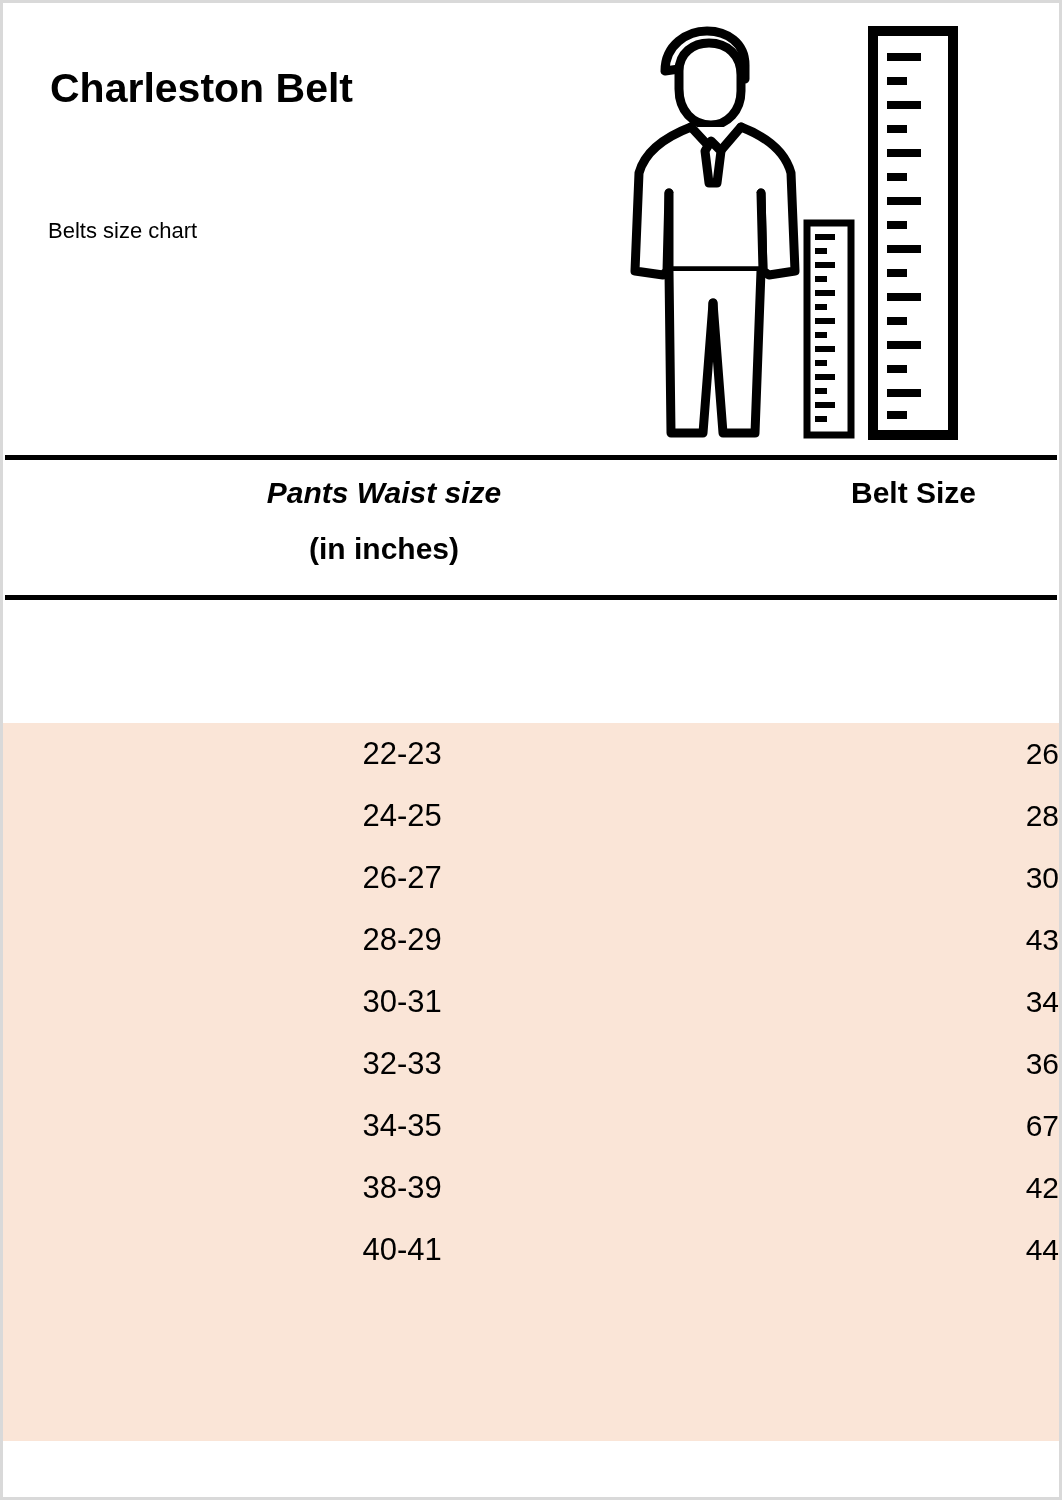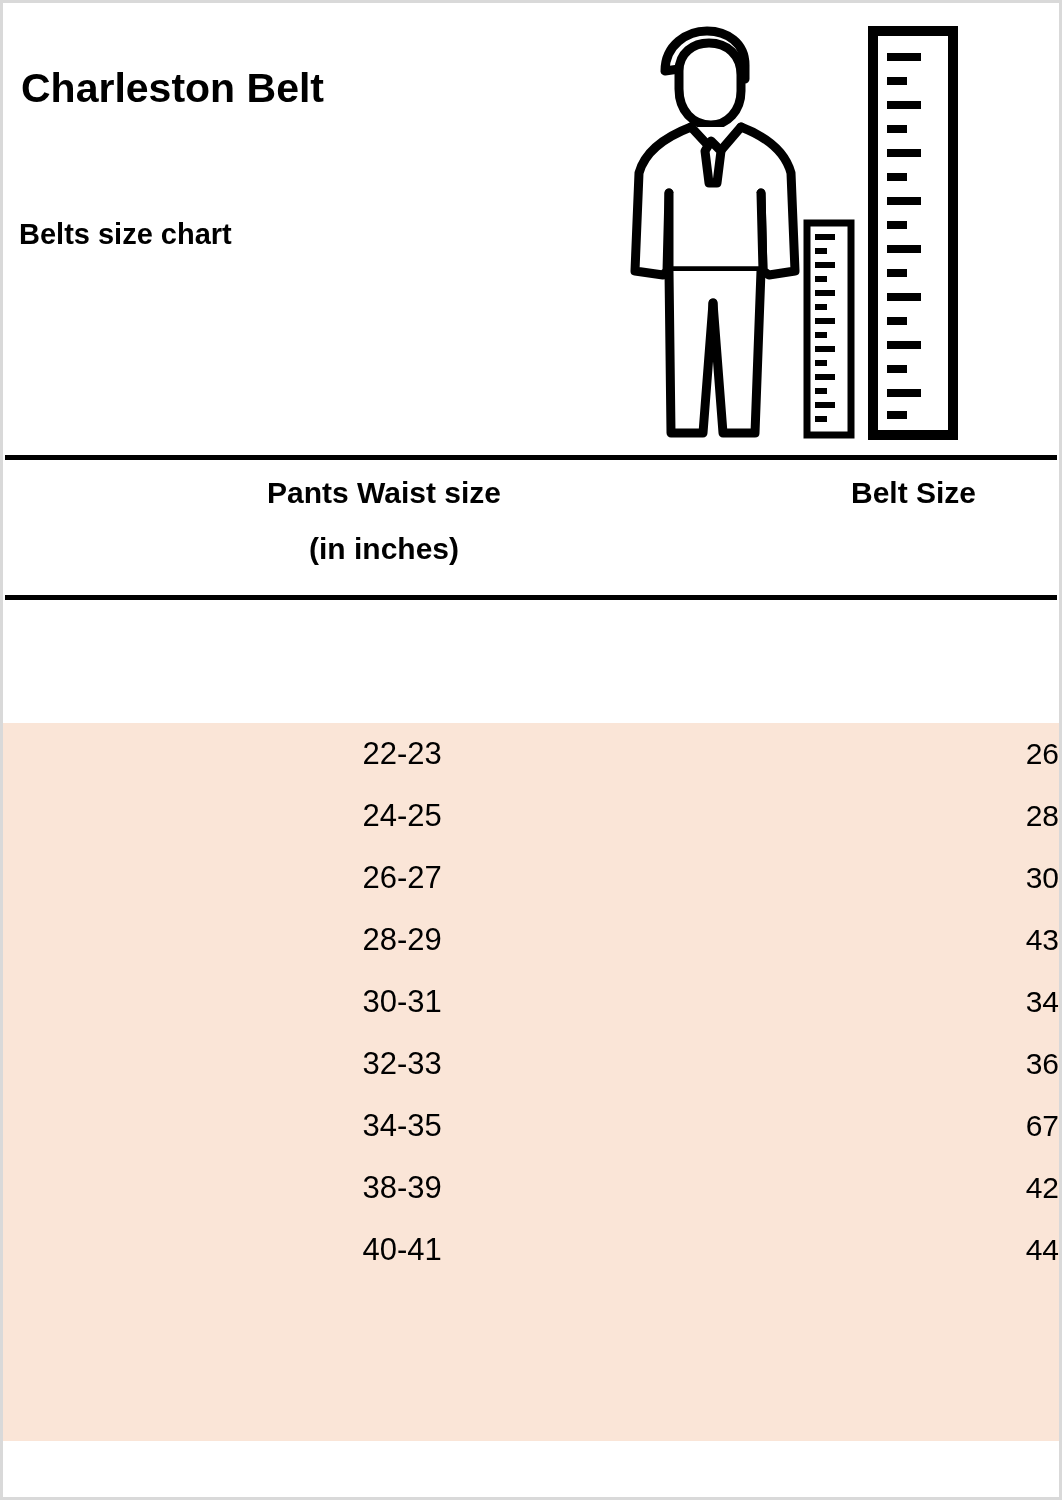--- a/index.html
+++ b/index.html
@@ -16,36 +16,37 @@
     height: 1500px;
     background: #ffffff;
     box-sizing: border-box;
     border: 3px solid #d9d9d9;
     overflow: hidden;
   }
   .header {
     position: relative;
     height: 388px;
     box-sizing: border-box;
+    margin-left: 29px;
   }
   .title {
     position: absolute;
     left: 18px;
     top: 62px;
     font-size: 41px;
     font-weight: bold;
     color: #000000;
     letter-spacing: 0px;
   }
   .subtitle {
     position: absolute;
     left: 16px;
     top: 215px;
-    font-size: 29px;
-    font-weight: bold;
+    font-size: 22px;
+    font-weight: normal;
     color: #000000;
   }
   .illustration {
     position: absolute;
     right: 90px;
     top: 20px;
     width: 340px;
     height: 425px;
   }
   .rule-thick {
@@ -67,21 +68,21 @@
   }
   .colhead .c1 {
     position: absolute;
     left: 0;
     width: 762px;
     text-align: center;
     font-size: 30px;
     font-weight: bold;
     color: #000;
   }
-  .colhead .c1.line1 { top: 16px; }
+  .colhead .c1.line1 { top: 16px; font-style: italic; }
   .colhead .c1.line2 { top: 72px; }
   .colhead .c2 {
     position: absolute;
     left: 762px;
     width: 297px;
     text-align: center;
     top: 16px;
     font-size: 30px;
     font-weight: bold;
     color: #000;

